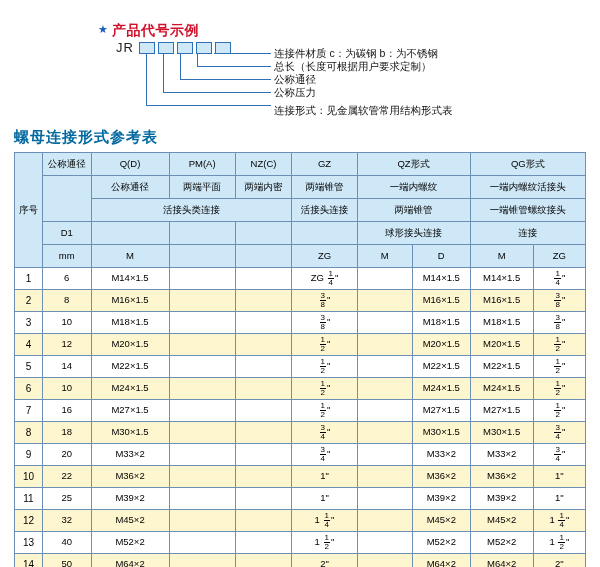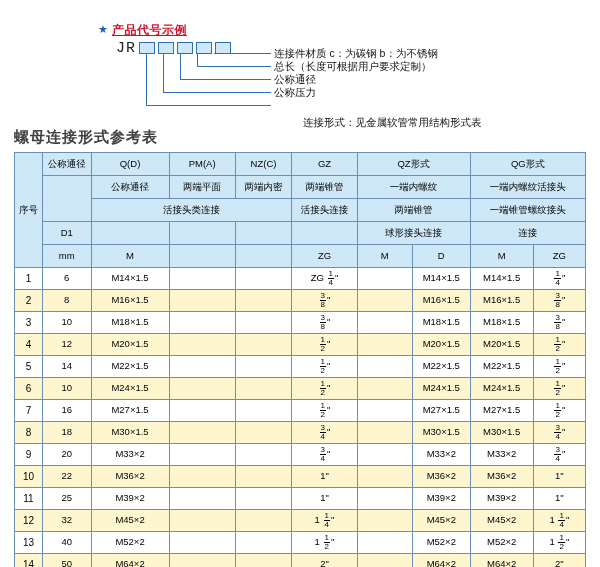--- a/index.html
+++ b/index.html
@@ -9,49 +9,48 @@
     font-family:"Liberation Sans","DejaVu Sans",sans-serif;
     font-size:11px;color:#000;
     position:relative;
     overflow:hidden;
   }
 
   
   .diagram{position:relative;height:122px;}
   .diag-title{
     position:absolute;left:112px;top:22px;
-    font-size:12px;font-weight:bold;color:#d1102a;
+    font-size:14px;font-weight:bold;color:#d1102a;
     letter-spacing:0.5px;
-    text-decoration:underline;
   }
   .star{
     position:absolute;left:98px;top:23px;
     color:#1b5fbe;font-size:11px;
   }
   .jr{
     position:absolute;left:116px;top:40px;
-    font-size:15px;color:#222;letter-spacing:1px;font-family:Liberation Mono, monospace;
+    font-size:13px;color:#222;letter-spacing:1px;
   }
   .boxrow{position:absolute;left:139px;top:42px;display:flex;gap:3px;}
   .boxrow span{
     display:block;width:14px;height:10px;
     border:1px solid #2f6fb5;background:#cfe8f7;
   }
 
   
   .ln{position:absolute;background:#2f6fb5;}
   .v{width:1px;}
   .h{height:1px;}
 
   .legend{position:absolute;font-size:10.5px;color:#111;white-space:nowrap;}
 
   
   .tbl-title{
     position:absolute;left:14px;top:128px;
-    font-size:15px;font-weight:bold;color:#404040;
+    font-size:15px;font-weight:bold;color:#0369a1;
     letter-spacing:1px;
   }
 
   
   table{
     position:absolute;left:14px;top:152px;
     border-collapse:collapse;
     width:572px;
     font-size:9.5px;
   }
@@ -113,21 +112,21 @@
   <div class="ln v" style="left:197px;top:53px;height:13px;"></div>
   <div class="ln h" style="left:197px;top:66px;width:74px;"></div>
 
   <div class="ln v" style="left:214px;top:53px;height:1px;"></div>
   <div class="ln h" style="left:214px;top:53px;width:57px;"></div>
 
   <div class="legend" style="left:274px;top:47px;">连接件材质  c：为碳钢  b：为不锈钢</div>
   <div class="legend" style="left:274px;top:60px;">总长（长度可根据用户要求定制）</div>
   <div class="legend" style="left:274px;top:73px;">公称通径</div>
   <div class="legend" style="left:274px;top:86px;">公称压力</div>
-  <div class="legend" style="left:274px;top:116px;margin-left:29px;">连接形式：见金属软管常用结构形式表</div>
+  <div class="legend" style="left:274px;top:104px;">连接形式：见金属软管常用结构形式表</div>
 </div>
 
 <div class="tbl-title">螺母连接形式参考表</div>
 
 <table>
   <thead>
     <tr>
       <td class="idx" rowspan="5">序号</td>
       <td class="dn">公称通径</td>
       <td class="c3">Q(D)</td>

